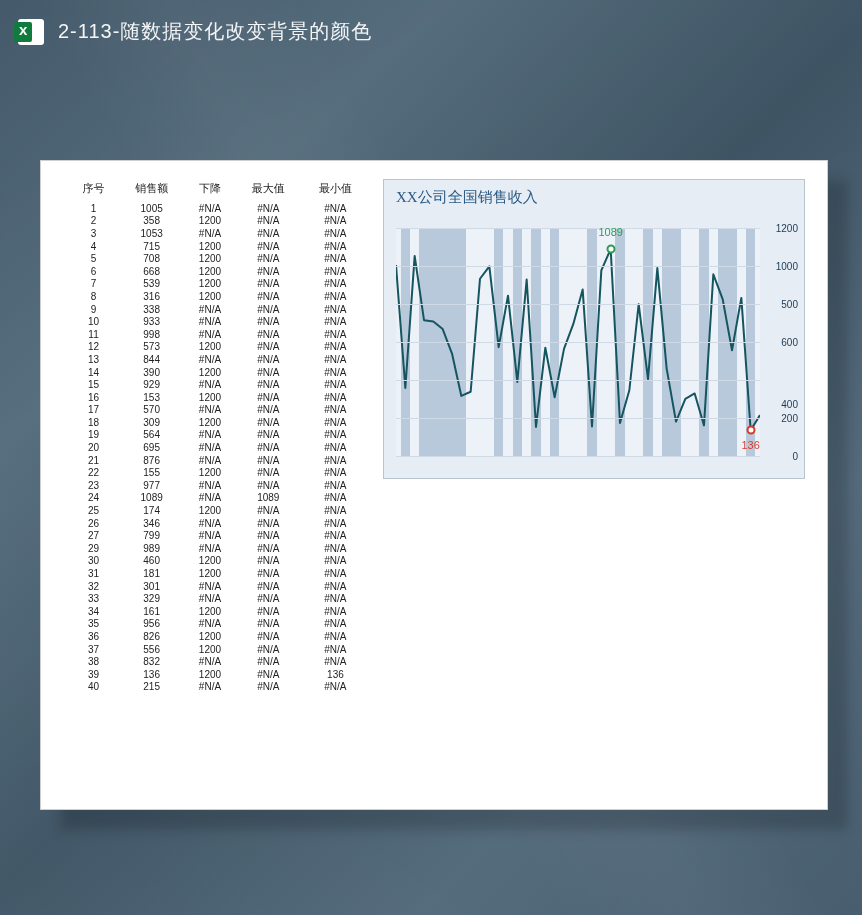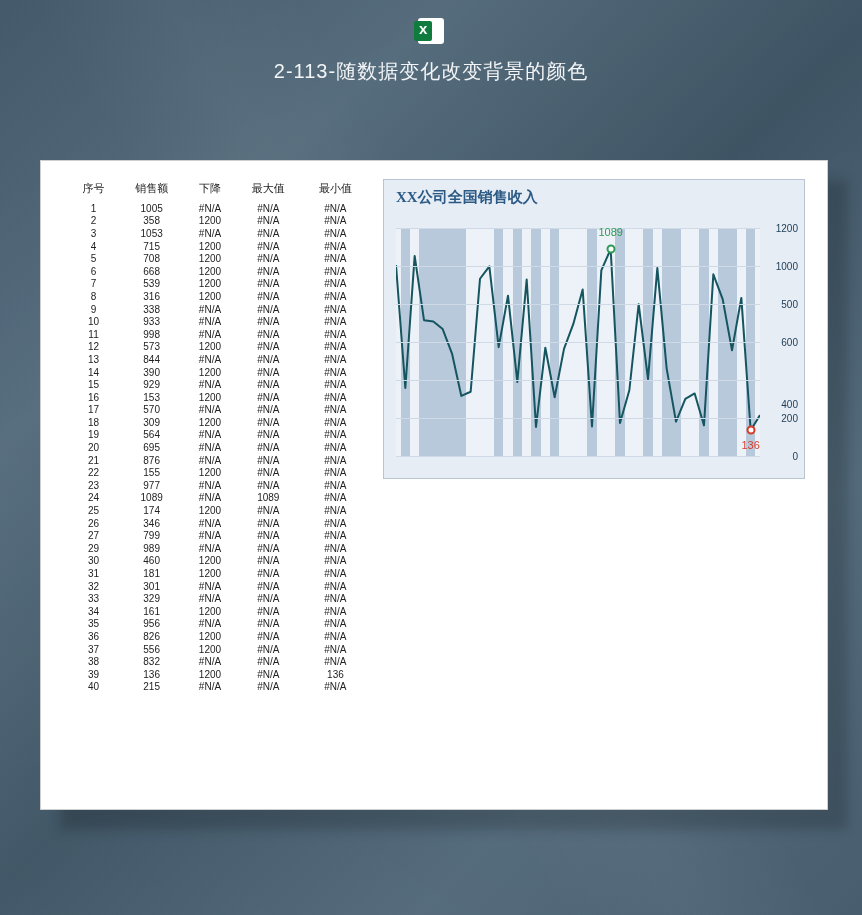--- a/index.html
+++ b/index.html
@@ -15,21 +15,20 @@
     background:
       linear-gradient(30deg, rgba(255,255,255,0.02) 0%, transparent 40%),
       linear-gradient(150deg, rgba(0,0,0,0.08) 0%, transparent 50%),
       linear-gradient(60deg, transparent 40%, rgba(255,255,255,0.03) 50%, transparent 60%);
   }
   .titlebar {
     position: relative; z-index: 2;
     display: flex; align-items: center; gap: 14px;
     padding: 18px 18px 8px 18px;
     color: #f2f4f6;
-    flex-direction: column;
   }
   .excel-icon {
     width: 26px; height: 26px; position: relative;
     background: #fff; border-radius: 3px;
   }
   .excel-icon::before {
     content: ""; position: absolute; left: -4px; top: 3px;
     width: 18px; height: 20px; background: #0f7b3c; border-radius: 2px;
   }
   .excel-icon::after {
@@ -63,21 +62,21 @@
     font-family: SimSun, Arial, serif;
   }
   .chart-card {
     flex: 1; height: 300px;
     background: #e6edf5;
     border: 1px solid #b8c4d0;
     position: relative;
     padding: 8px 44px 22px 12px;
   }
   .chart-title {
-    font-size: 15px; font-weight: 700; color: #2c5a84;
+    font-size: 15px; font-weight: 400; color: #2c5a84;
     font-family: SimSun, serif; margin-bottom: 4px;
   }
   .plot {
     position: absolute; left: 12px; right: 44px; top: 48px; bottom: 22px;
     background: #edf2f8;
   }
   .axis-labels { position: absolute; right: 6px; top: 48px; bottom: 22px; width: 34px; }
   .axis-label { position: absolute; right: 0; font-size: 10px; color: #1b3a53; transform: translateY(-50%); }
   .hline { position: absolute; left: 0; right: 0; height: 1px; background: #d0dae6; }
   .bar { position: absolute; bottom: 0; top: 0; background: #b9c9dc; }

